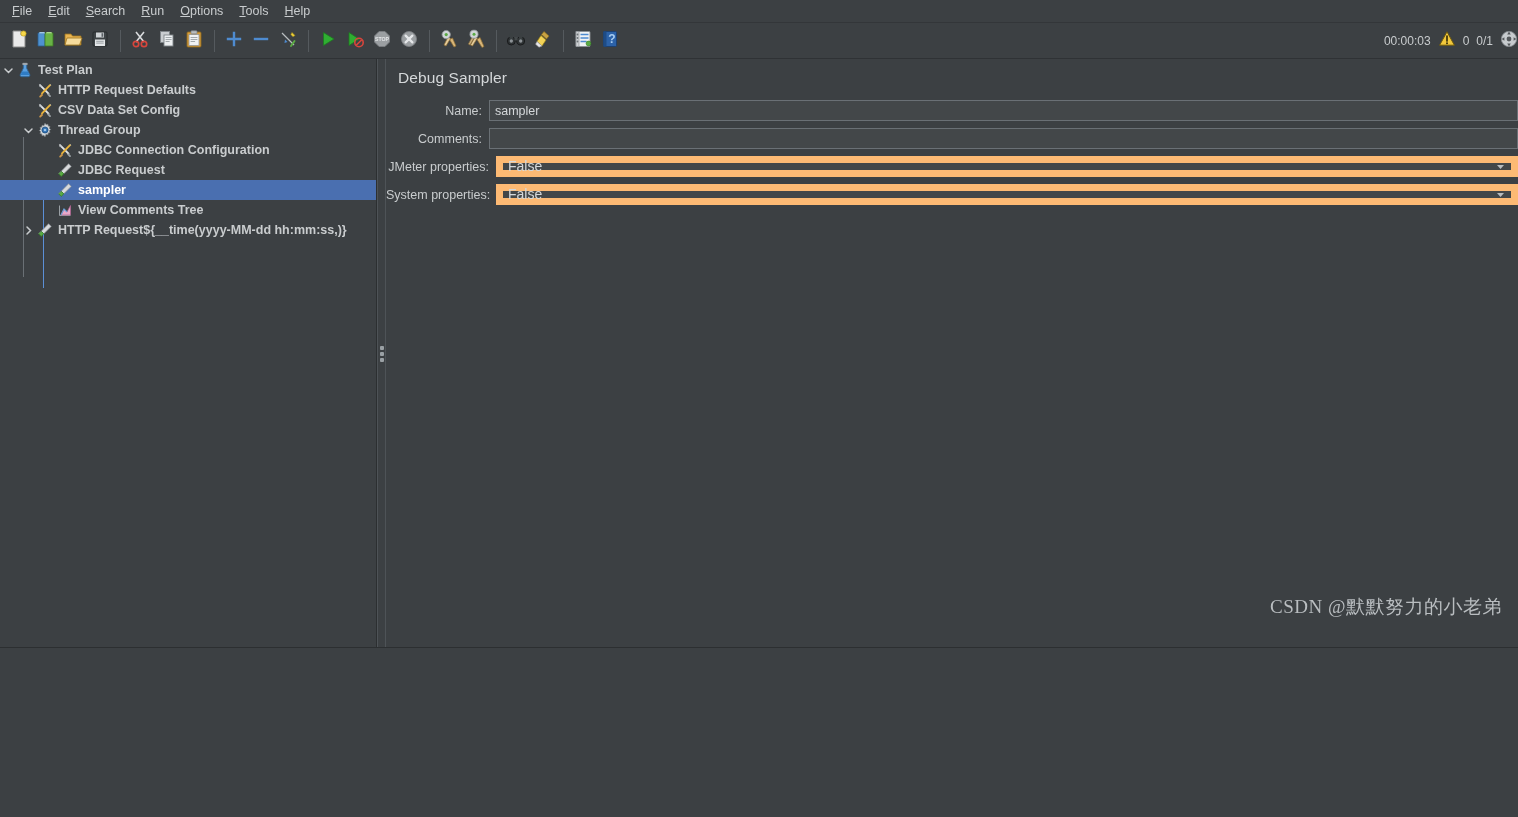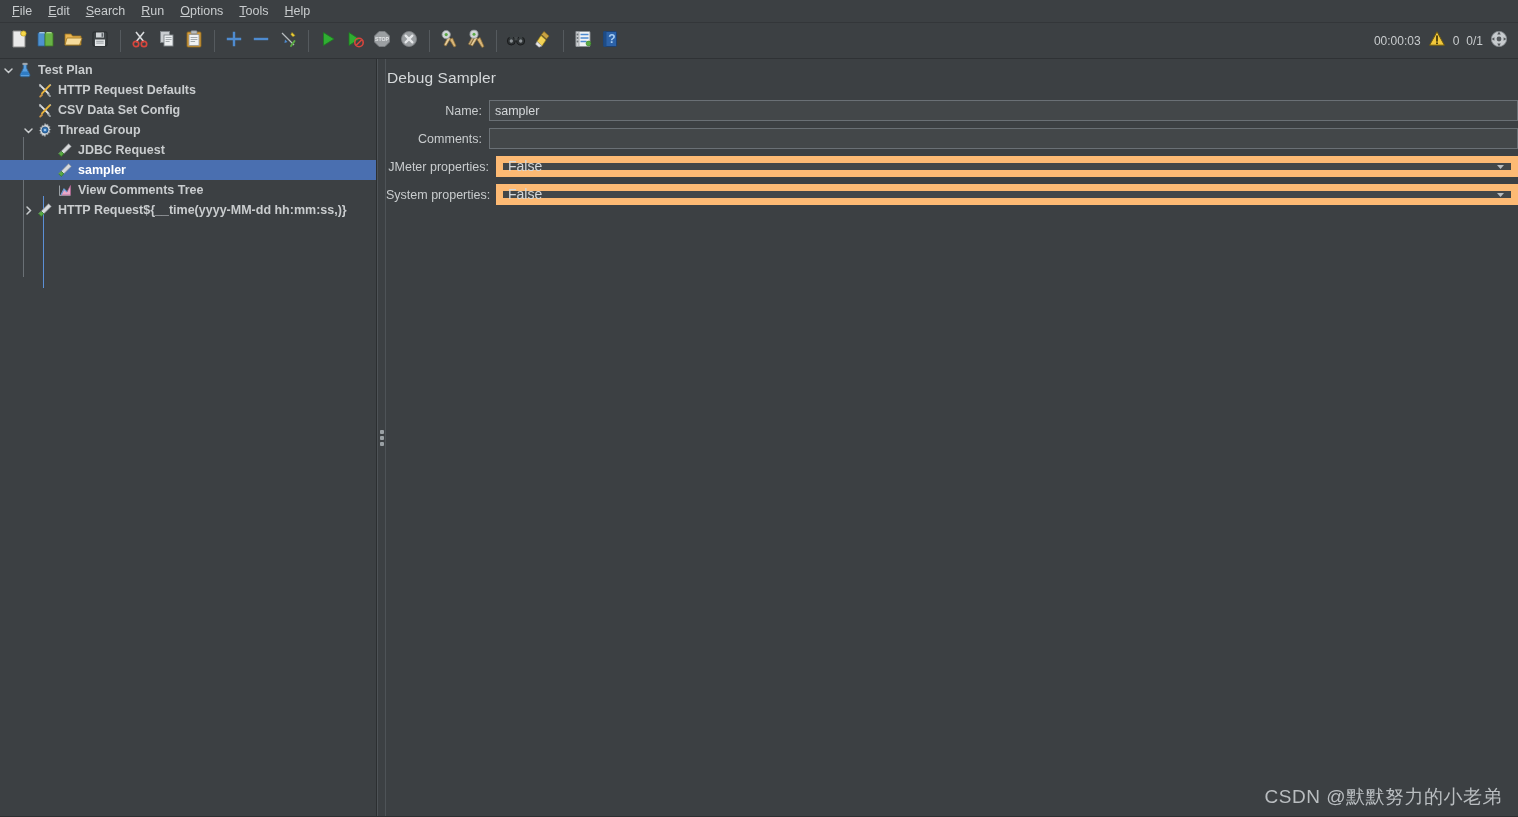--- a/index.html
+++ b/index.html
@@ -12,21 +12,21 @@
     height: 817px;
     overflow: hidden;
     font-family: "Liberation Sans", sans-serif;
     font-size: 12.5px;
     color: #c9ccce;
     -webkit-font-smoothing: antialiased;
   }
   #app {
     position: relative;
     width: 1518px;
-    height: 817px;
+    height: 648px;
     background: #3c4043;
     display: flex;
     flex-direction: column;
   }
 
   
   .menubar {
     height: 22px;
     background: #3c4043;
     display: flex;
@@ -72,21 +72,20 @@
     height: 22px;
     background: #555a5e;
     margin: 0 6px;
     flex: 0 0 1px;
   }
   .tb-spacer { flex: 1 1 auto; }
   .tb-status {
     display: flex;
     align-items: center;
     gap: 7px;
-    padding-right: 10px;
     font-size: 12px;
     color: #c9ccce;
   }
   .tb-status .val { white-space: nowrap; }
 
   
   .split {
     flex: 1 1 auto;
     display: flex;
     min-height: 0;
@@ -183,21 +182,21 @@
   .vline {
     position: absolute;
     width: 1px;
     background: #6a7075;
   }
   .vline.blue { background: #5b8fd6; }
 
   
   .detail-title {
     position: absolute;
-    left: 1px;
+    left: 12px;
     top: 10px;
     font-size: 15.5px;
     color: #d5d8da;
     letter-spacing: .1px;
   }
   .form {
     position: absolute;
     left: 0;
     top: 41px;
     right: 0;
@@ -259,24 +258,24 @@
     align-items: center;
     justify-content: center;
     flex: 0 0 18px;
     margin-right: 2px;
   }
 
   
   .watermark {
     position: absolute;
     right: 16px;
-    bottom: 7px;
+    bottom: 28px;
     font-size: 19px;
     color: #b9bdc0;
-    font-family: Liberation Sans, sans-serif;
+    font-family: Liberation Serif, serif;
     letter-spacing: 0.5px;
     user-select: none;
     pointer-events: none;
   }
   .bottom-edge {
     position: absolute;
     left: 0; right: 0; bottom: 0;
     height: 1px;
     background: #2c2f31;
   }
@@ -606,20 +605,34 @@
           <span class="tree-icon">
             <svg width="16" height="16" viewBox="0 0 16 16">
               <path d="M8 1.3l1.1 1.5 1.8-.5.3 1.8 1.8.4-.7 1.7 1.3 1.3-1.3 1.3.7 1.7-1.8.4-.3 1.8-1.8-.5L8 14.7l-1.1-1.5-1.8.5-.3-1.8-1.8-.4.7-1.7L2.4 8.5l1.3-1.3-.7-1.7 1.8-.4.3-1.8 1.8.5z" fill="#d5d8da" stroke="#7f8589" stroke-width=".7"></path>
               <circle cx="8" cy="8" r="3.1" fill="#2f6fb0" stroke="#1d4a78" stroke-width=".7"></circle>
               <circle cx="8" cy="8" r="1.3" fill="#9ac4ea"></circle>
             </svg>
           </span>
           <span class="tree-label">Thread Group</span>
         </div>
 
+        <div class="tree-row" style="padding-left:40px;">
+          <span class="twisty"></span>
+          <span class="tree-icon">
+            <svg width="16" height="16" viewBox="0 0 16 16">
+              <path d="M3 3.2l8.5 8.5" stroke="#e0e2e4" stroke-width="1.9" stroke-linecap="round"></path>
+              <path d="M2.3 2.4c.9-.3 2 .5 2 1.4s-.8 1.3-1.6 1z" fill="#cfd3d6" stroke="#8a8f93" stroke-width=".5"></path>
+              <path d="M11.5 11.2l2.2 2.2c.4.4.4 1 0 1.4s-1 .4-1.4 0l-2.2-2.2z" fill="#9aa0a4"></path>
+              <path d="M13 3.2L5 11.4" stroke="#e8b33c" stroke-width="1.9" stroke-linecap="round"></path>
+              <path d="M13.7 2.2l.6 1.4-1.5-.5z" fill="#cfd3d6"></path>
+              <path d="M4.8 11.6l-2.3 2.3c-.4.4-.4 1 0 1.4s1 .4 1.4 0l2.3-2.3z" fill="#c9954a"></path>
+            </svg>
+          </span>
+          <span class="tree-label">JDBC Connection Configuration</span>
+        </div>
 
         <div class="tree-row" style="padding-left:40px;">
           <span class="twisty"></span>
           <span class="tree-icon">
             <svg width="16" height="16" viewBox="0 0 16 16">
               <path d="M11.6 1.8l2.6 2.6-7.4 7.4-2.6-2.6z" fill="#d8dadc" stroke="#8a8f93" stroke-width=".7"></path>
               <path d="M4.2 9.2l2.6 2.6-2.6 2.6-2.6-2.6z" fill="#5aaa44" stroke="#2f7a1f" stroke-width=".7"></path>
               <path d="M1.6 11.8L4.2 9.2" stroke="#9aa0a4" stroke-width=".6"></path>
             </svg>
           </span>

